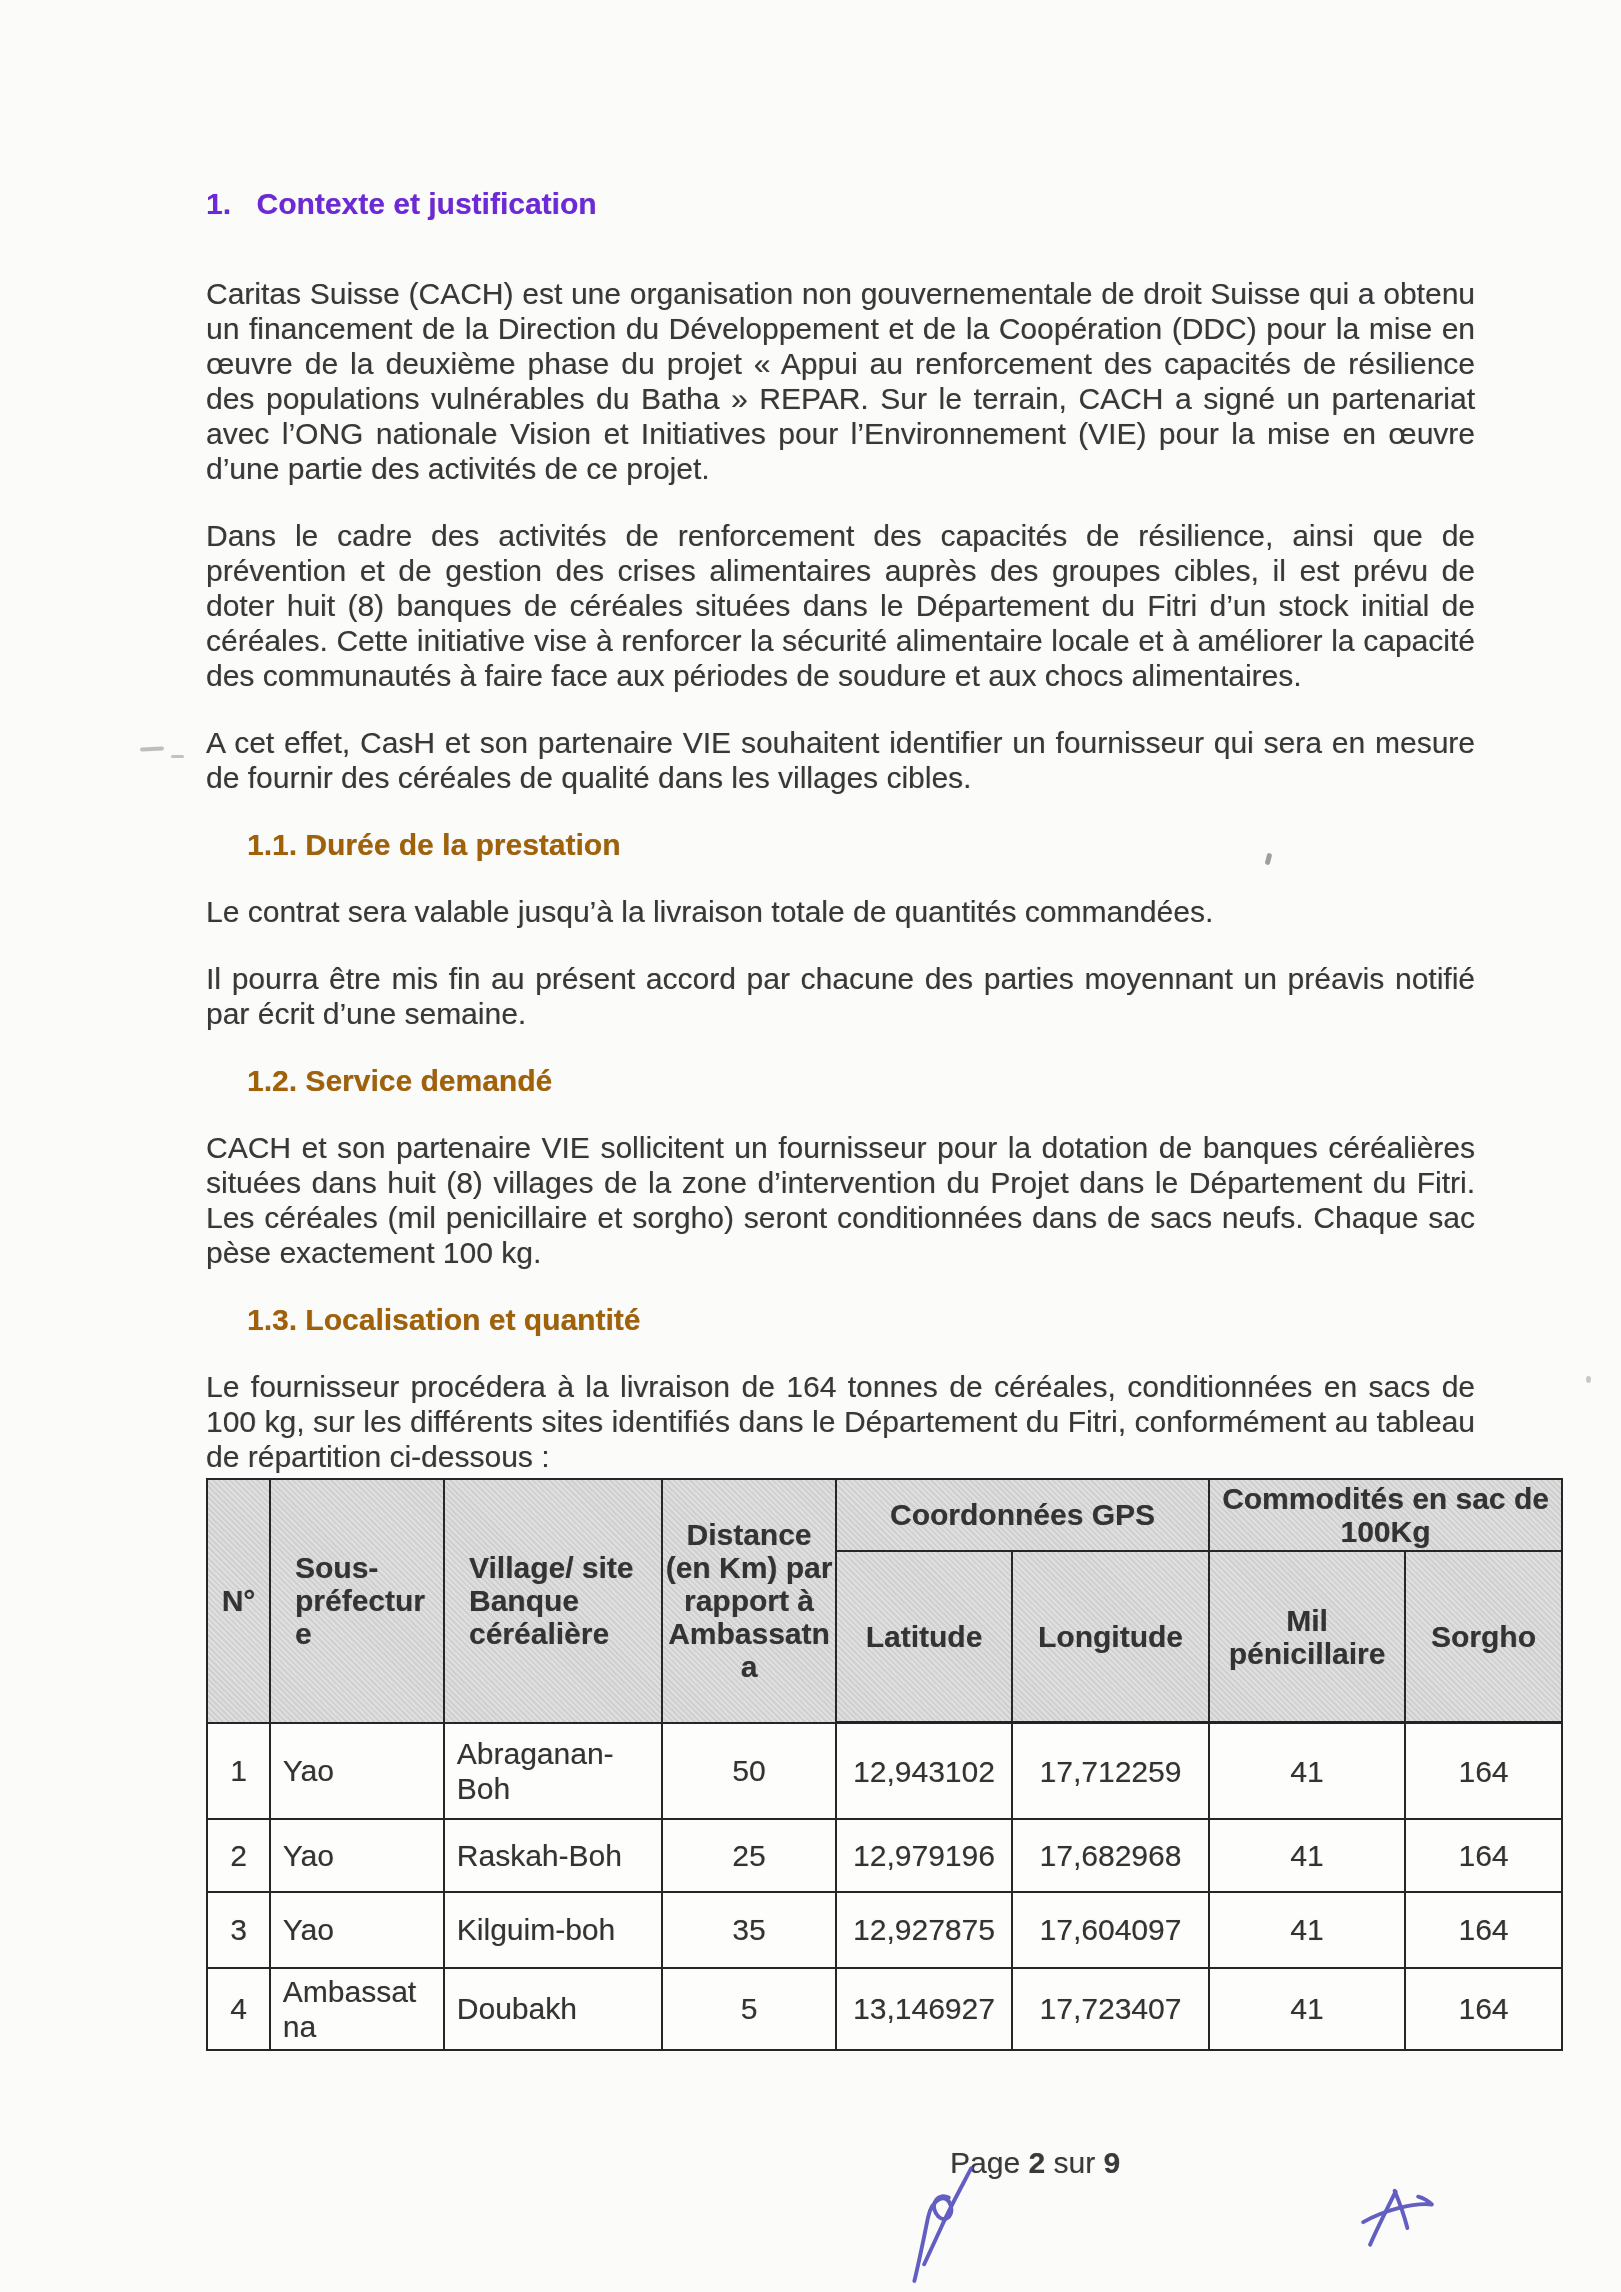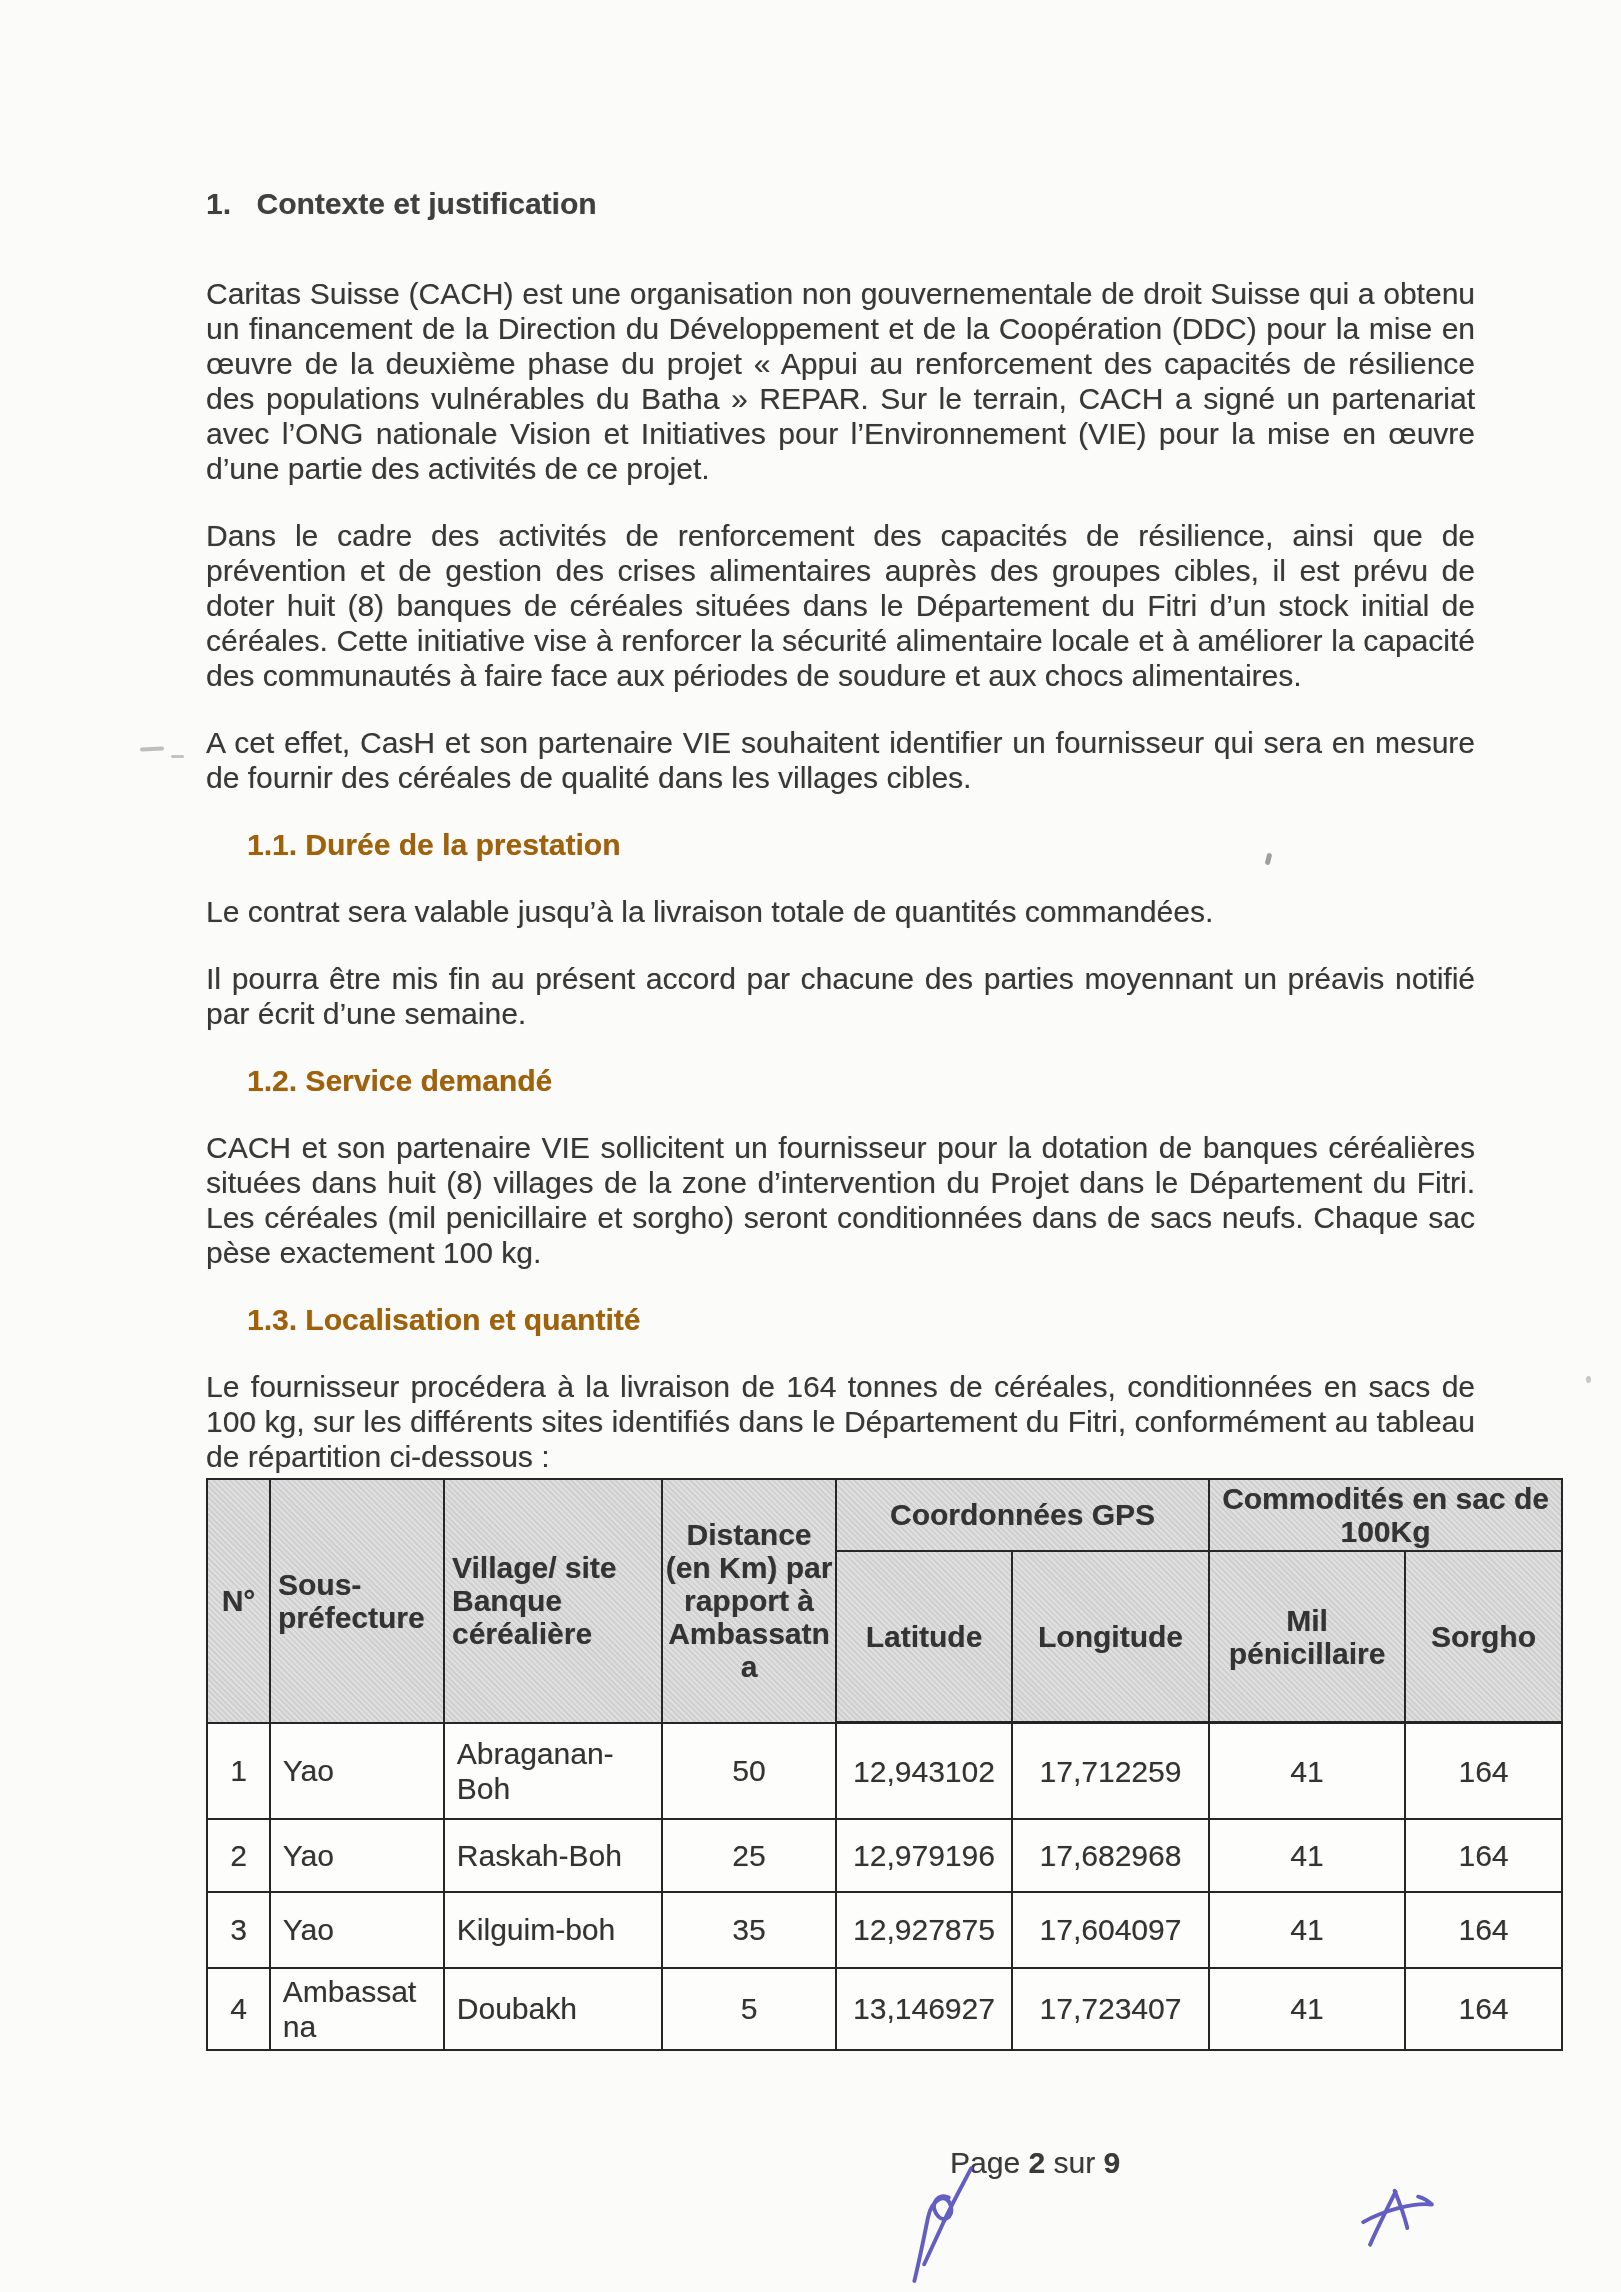--- a/index.html
+++ b/index.html
@@ -15,21 +15,21 @@
     position:relative;width:1621px;height:2293px;
   }
   .content{
     padding:186px 146px 0 206px;
   }
   
   .content, .footer{
     text-shadow:0.3px 0.4px 0.7px rgba(56,56,56,0.45);
   }
   h1.h-main{
-    font-size:30px;line-height:35px;font-weight:bold;color:#404040;
+    font-size:30px;line-height:35px;font-weight:bold;color:#6d28d9;
     margin:0 0 55px 0;
   }
   h1.h-main .h-num{margin-right:25.5px;}
   h2.h-sub{
     font-size:30px;line-height:35px;font-weight:bold;color:#a16207;
     margin:5.9px 0 32px 41px;
   }
   p.body-p{
     font-size:30px;line-height:35px;
     text-align:justify;
@@ -58,21 +58,21 @@
       repeating-linear-gradient(45deg, rgba(255,255,255,0.20) 0 2px, rgba(0,0,0,0.03) 2px 3.9px);
     font-weight:bold;
     line-height:33px;
     text-align:center;
     vertical-align:middle;
     padding:2px;
   }
   table.repartition thead tr.hdr-top{height:67px;}
   table.repartition thead tr.hdr-sub{height:172px;}
   table.repartition thead th.al{
-    text-align:left;padding-left:7px;padding-right:13.7px;margin-top:15px;
+    text-align:left;padding-left:24px;padding-right:13.7px;margin-top:15px;
   }
   table.repartition thead tr.hdr-top th{border-bottom-width:2.9px;}
   table.repartition thead tr.hdr-sub th{border-bottom:3.9px solid #242424;}
   table.repartition tbody td{
     background:#fdfdfc;
     text-align:center;
     vertical-align:middle;
     line-height:35px;
     padding:2px;
   }

